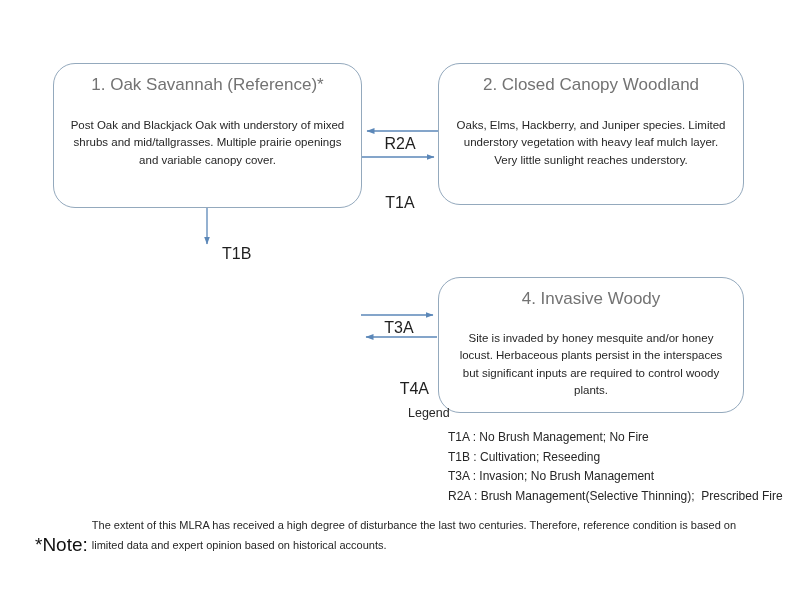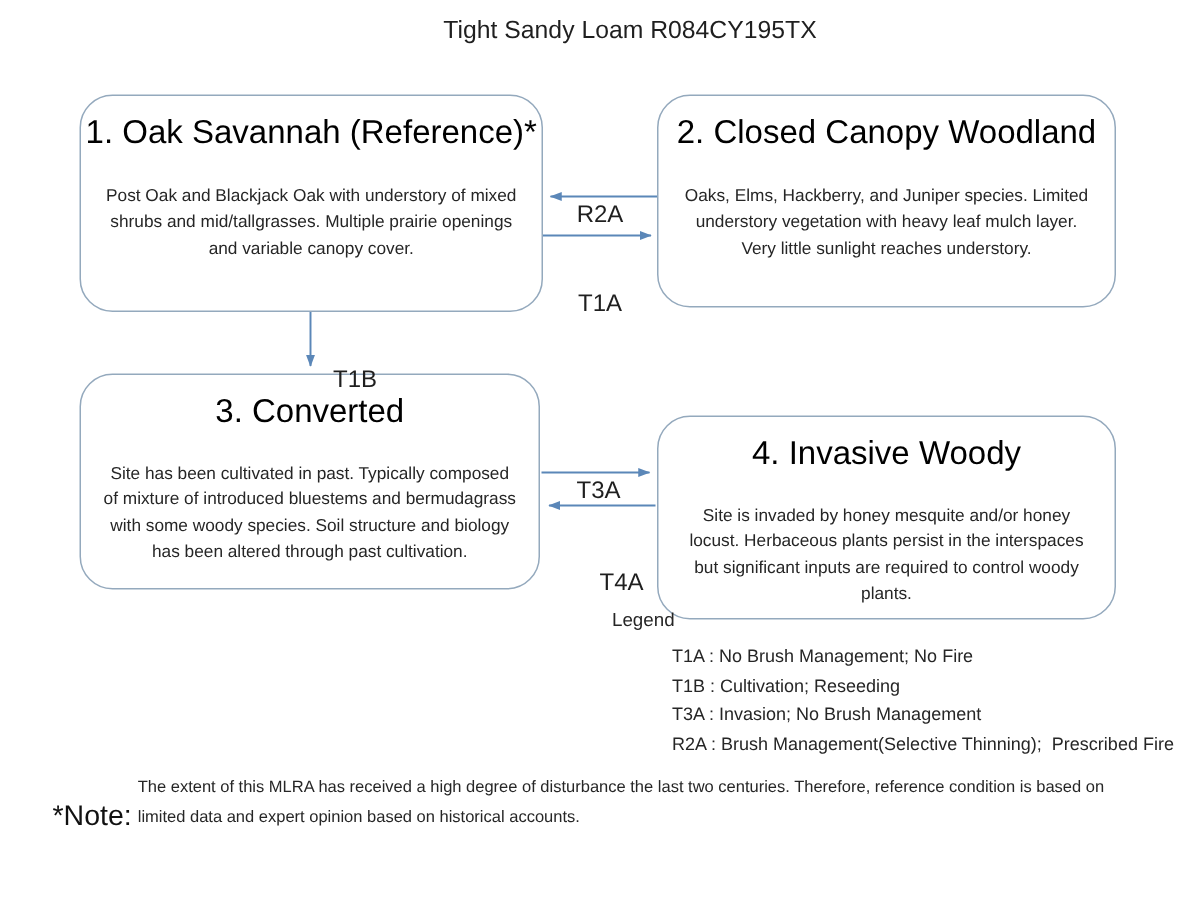--- a/index.html
+++ b/index.html
@@ -25,22 +25,22 @@
   .state-box{
     position:absolute;
     border:1.5px solid var(--box-border,#94a9bd);
     border-radius:22px;
     background:#ffffff;
     box-sizing:border-box;
   }
   .state-box .heading{
     margin-top:11px;
     text-align:center;
-    font-size:22px;
-    color:#000000;
+    font-size:17px;
+    color:#737373;
   }
   .state-box .body{
     margin-top:22px;
     padding:0 14px;
     text-align:center;
     font-size:11.5px;
     line-height:1.52;
   }
   #box1{left:53px;top:63px;width:309px;height:145px;}
   #box2{left:438px;top:63px;width:306px;height:142px;}
@@ -96,36 +96,31 @@
     font-size:11px;
     line-height:1.8;
     width:672px;
   }
 </style>
 </head>
 <body>
 
 <div class="canvas">
 
-  <div class="page-title">Tight Sandy Loam R084CY195TX</div>
 
   <div class="state-box" id="box1">
     <div class="heading">1. Oak Savannah (Reference)*</div>
     <div class="body">Post Oak and Blackjack Oak with understory of mixed shrubs and mid/tallgrasses. Multiple prairie openings and variable canopy cover.</div>
   </div>
 
   <div class="state-box" id="box2">
     <div class="heading">2. Closed Canopy Woodland</div>
     <div class="body">Oaks, Elms, Hackberry, and Juniper species. Limited understory vegetation with heavy leaf mulch layer. Very little sunlight reaches understory.</div>
   </div>
 
-  <div class="state-box" id="box3">
-    <div class="heading">3. Converted</div>
-    <div class="body">Site has been cultivated in past. Typically composed of mixture of introduced bluestems and bermudagrass with some woody species. Soil structure and biology has been altered through past cultivation.</div>
-  </div>
 
   <div class="state-box" id="box4">
     <div class="heading">4. Invasive Woody</div>
     <div class="body">Site is invaded by honey mesquite and/or honey locust. Herbaceous plants persist in the interspaces but significant inputs are required to control woody plants.</div>
   </div>
 
   <svg class="arrows" width="800" height="600">
     <defs>
       <marker id="ah" markerWidth="9" markerHeight="7" refX="7.5" refY="3" orient="auto" markerUnits="userSpaceOnUse">
         <path class="arrow-head" d="M0,0 L8,3 L0,6 Z"></path>

